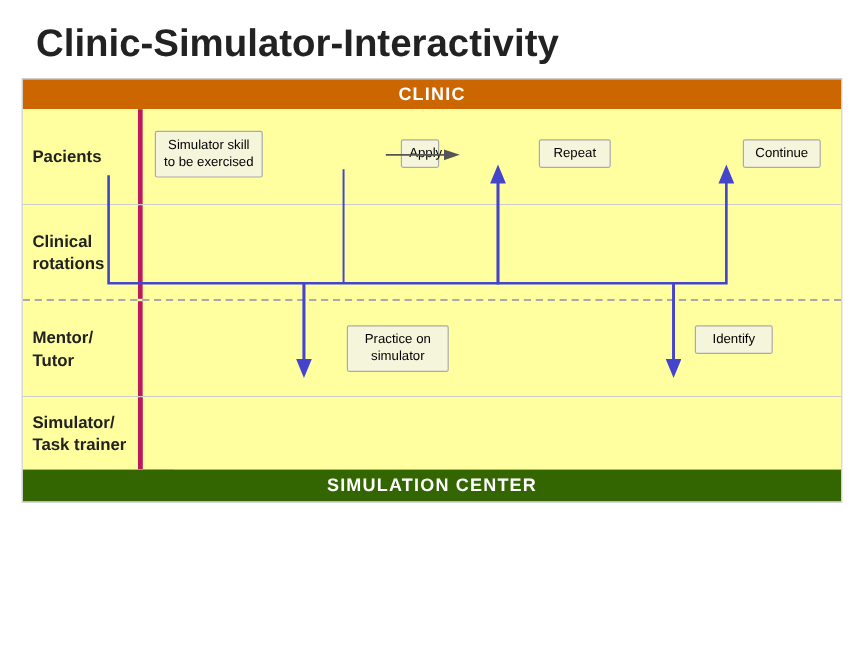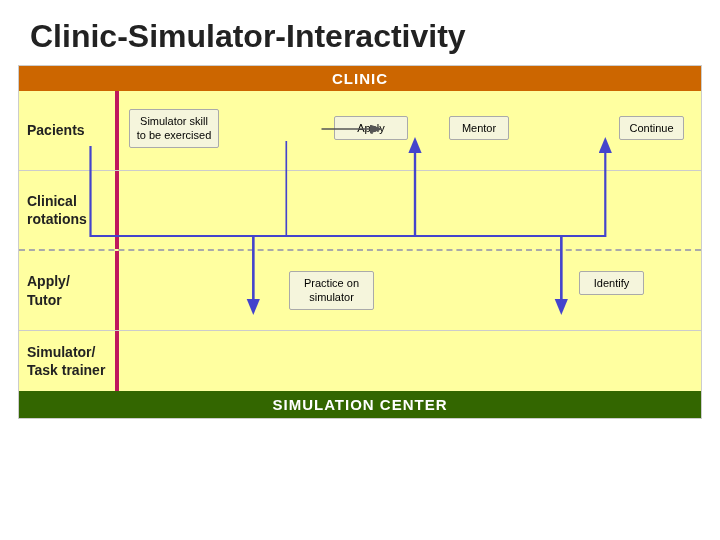--- a/index.html
+++ b/index.html
@@ -84,36 +84,36 @@
   <div class="clinic-header">CLINIC</div>
 
   <div style="position:relative; background:#ffffa0;">
 
     <div style="display:flex; border-bottom:1px solid #ccc; height:80px; background:#ffffa0;">
       <div class="row-label" style="width:100px; min-width:100px;">Pacients</div>
       <div style="flex:1; position:relative; background:#ffffa0;">
 
         <div class="box" style="left:10px; top:18px; width:90px;">Simulator skill to be exercised</div>
 
-        <div class="box" style="left:215px; top:25px; width:74px;">Apply</div>
+        <div class="box" style="left:215px; top:25px; width:32px;">Apply</div>
 
-        <div class="box" style="left:330px; top:25px; width:60px;">Mentor</div>
+        <div class="box" style="left:330px; top:25px; width:60px;">Repeat</div>
 
         <div class="box" style="left:500px; top:25px; width:65px;">Continue</div>
       </div>
     </div>
 
     <div style="display:flex; border-bottom:2px dashed #aaa; height:80px; background:#ffffa0;">
       <div class="row-label" style="width:100px; min-width:100px;">Clinical rotations</div>
       <div style="flex:1; position:relative; background:#ffffa0;">
       </div>
     </div>
 
     <div style="display:flex; border-bottom:1px solid #ccc; height:80px; background:#ffffa0;">
-      <div class="row-label" style="width:100px; min-width:100px;">Apply/ Tutor</div>
+      <div class="row-label" style="width:100px; min-width:100px;">Mentor/ Tutor</div>
       <div style="flex:1; position:relative; background:#ffffa0;">
 
         <div class="box" style="left:170px; top:20px; width:85px;">Practice on simulator</div>
 
         <div class="box" style="left:460px; top:20px; width:65px;">Identify</div>
       </div>
     </div>
 
     <div style="display:flex; height:60px; background:#ffffa0;gap:26px;">
       <div class="row-label" style="width:100px; min-width:100px;">Simulator/ Task trainer</div>

